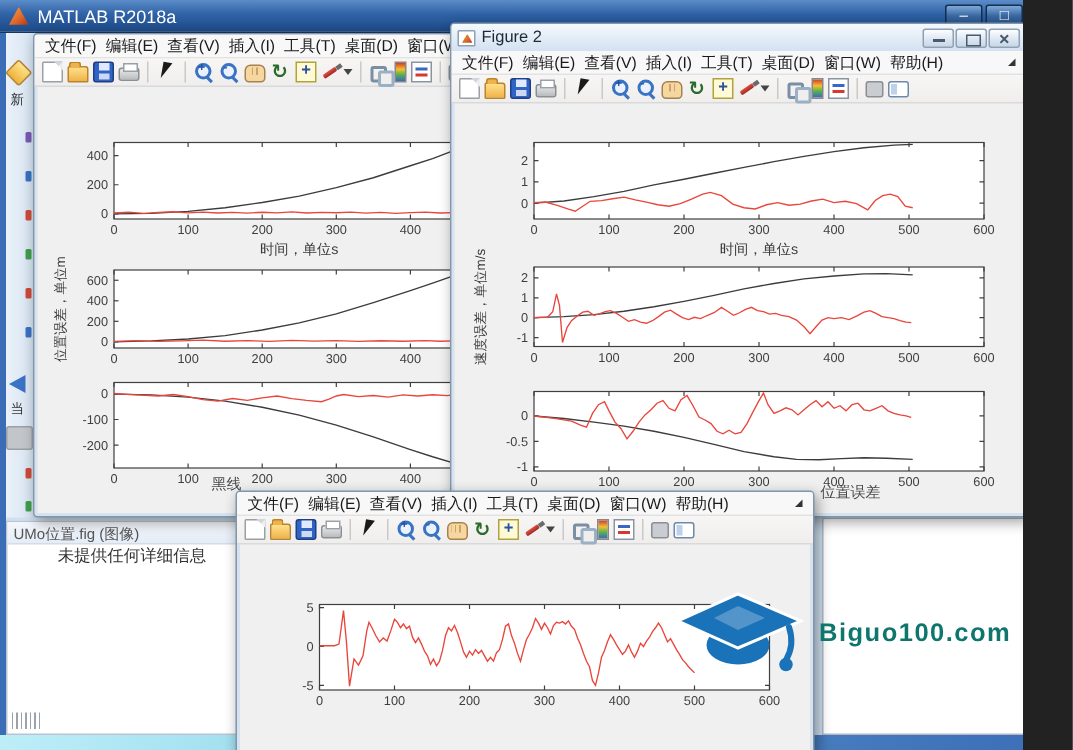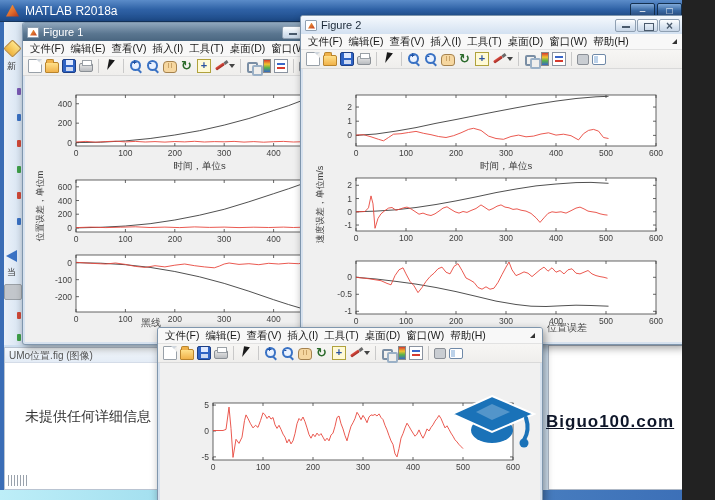--- a/index.html
+++ b/index.html
@@ -33,22 +33,22 @@
     border-top:6px solid transparent;border-bottom:6px solid transparent;border-right:11px solid #3a72c4;}
   .ts-label2{position:absolute;left:3px;top:244px;}
   .ts-thumb{position:absolute;left:0;top:262px;width:18px;height:16px;background:#c2c6cb;border:1px solid #9aa0a6;border-radius:2px;}
   .ts-dot{position:absolute;left:13px;width:4px;height:7px;border-radius:1px;}
 
   
   .detail-panel{position:absolute;left:4px;top:347px;width:168px;height:143px;z-index:2;
     background:#fff;border:1px solid #b9c4d2;}
   .dp-header{height:15px;background:linear-gradient(#f4f8fc,#e4ecf6);border-bottom:1px solid #d4dce8;
     font-size:10px;color:#555;padding:1px 4px;white-space:nowrap;overflow:hidden;}
-  .dp-body{position:absolute;left:0;top:15px;right:0;bottom:18px;display:flex;align-items:center;justify-content:center;
-    font-size:14px;color:#333;}
+  .dp-body{position:absolute;left:0;top:15px;right:0;bottom:18px;display:flex;align-items:flex-start;justify-content:center;
+    font-size:11px;color:#333;}
   .dp-grip{position:absolute;left:3px;bottom:3px;width:20px;height:11px;
     background:repeating-linear-gradient(90deg,#9aa2ac 0 1px,transparent 1px 3px);}
 
   
   .cmd-window{position:absolute;left:548px;top:345px;width:159px;height:145px;z-index:2;
     background:#fff;border:1px solid #aeb8c6;}
   .cw-circle{position:absolute;right:6px;top:4px;width:10px;height:10px;border:1px solid #9aa4b0;border-radius:50%;}
   .cw-grip{position:absolute;right:3px;bottom:3px;width:9px;height:9px;
     background:radial-gradient(circle at 80% 20%,#8a929c 0 1px,transparent 1.4px),
                radial-gradient(circle at 50% 50%,#8a929c 0 1px,transparent 1.4px),
@@ -116,21 +116,21 @@
   .ic-legend::before{content:'';position:absolute;left:2px;top:3px;width:8px;height:2px;background:#3a66c8;box-shadow:0 4px 0 #d63a2e;}
   .ic-hidetools{background:#c9cdd2;border:1px solid #8a8f96;border-radius:2px;width:12px;height:11px;margin-top:1px;}
   .ic-showtools{background:#fff;border:1px solid #6f89a8;border-radius:2px;height:11px;margin-top:1px;}
   .ic-showtools::before{content:'';position:absolute;left:1px;top:1px;width:4px;height:7px;background:#bcd2ea;}
   .chart{position:absolute;}
   .fraglabel{position:absolute;font-size:10px;color:#4a4a4a;white-space:nowrap;}
 
   
   .watermark{position:absolute;left:452px;top:390px;z-index:50;display:flex;align-items:center;gap:6px;}
   .wm-cn{font-size:27px;font-weight:bold;color:#1a72b8;letter-spacing:2px;line-height:30px;}
-  .wm-en{font-size:17px;font-weight:bold;color:#0f172a;letter-spacing:1px;line-height:19px;text-decoration:underline;}
+  .wm-en{font-size:17px;font-weight:bold;color:#0f766e;letter-spacing:1px;line-height:19px;}
 </style>
 </head>
 <body>
 
 <div class="desktop">
 
   <div class="main-titlebar">
     <span class="matlab-logo"></span>
     <span>MATLAB R2018a</span>
     <span class="main-btns">
@@ -172,29 +172,20 @@
   </div>
 
   <div class="right-sidebar">
     <span class="sb-collapse">▴</span>
     <span class="sb-search"></span>
     <span class="sb-label">工作区</span>
   </div>
   <span class="history-frag">录</span>
 
   <div class="win" style="left:22px;top:22px;width:330px;height:323px;z-index:10">
-    <div class="tb tb-active">
-      <span class="fig-ico"></span>
-      <span>Figure 1</span>
-      <span class="winbtns">
-        <span class="wb g-min"></span>
-        <span class="wb g-max"></span>
-        <span class="wb g-close"></span>
-      </span>
-    </div>
     <div class="menubar">
       <span class="mi">文件(F)</span>
       <span class="mi">编辑(E)</span>
       <span class="mi">查看(V)</span>
       <span class="mi">插入(I)</span>
       <span class="mi">工具(T)</span>
       <span class="mi">桌面(D)</span>
       <span class="mi">窗口(W)</span>
       <span class="mi">帮助(H)</span>
     </div>

